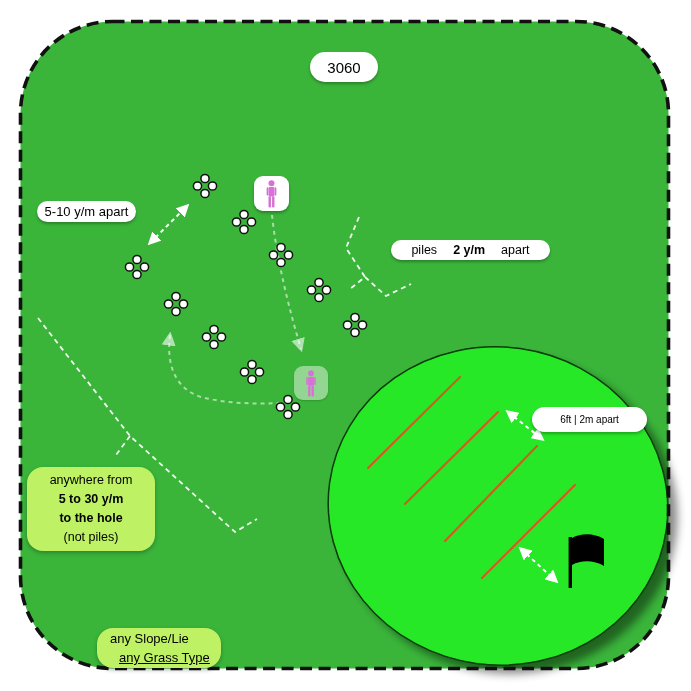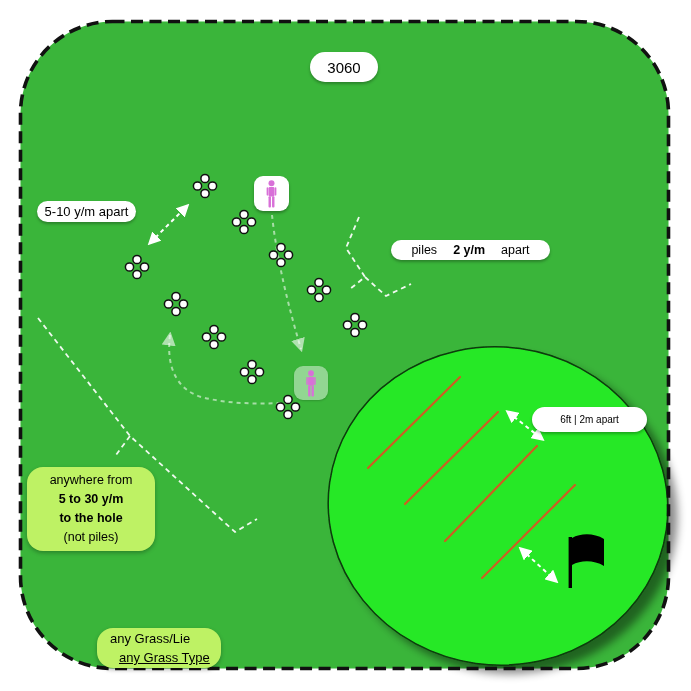--- a/index.html
+++ b/index.html
@@ -163,21 +163,21 @@
 
 
   <div class="roundbox center" style="left:27px;top:467px;width:128px;height:84px;font-size:12.5px;line-height:19px;">
     <span>anywhere from</span>
     <span class="b">5 to 30 y/m</span>
     <span class="b">to the hole</span>
     <span>(not piles)</span>
   </div>
 
   <div class="roundbox" style="left:97px;top:628px;width:124px;height:40px;font-size:13px;line-height:19px;padding-left:0;align-items:flex-start;">
-    <span style="margin-left:13px;">any Grass/Lie</span>
+    <span style="margin-left:13px;">any Slope/Lie</span>
     <span style="margin-left:22px;text-decoration:underline;">any Grass Type</span>
   </div>
 
   <div class="person-card solid" style="left:254px;top:176px;width:35px;height:35px;">
     <svg width="19" height="28" viewBox="0 0 20 31">
       <g fill="#D870D8">
         <circle cx="10" cy="3.6" r="3.3"></circle>
         <rect x="6.6" y="7.8" width="6.8" height="10.4" rx="1.6"></rect>
         <rect x="4.6" y="8.1" width="1.7" height="9.2" rx="0.85"></rect>
         <rect x="13.7" y="8.1" width="1.7" height="9.2" rx="0.85"></rect>

